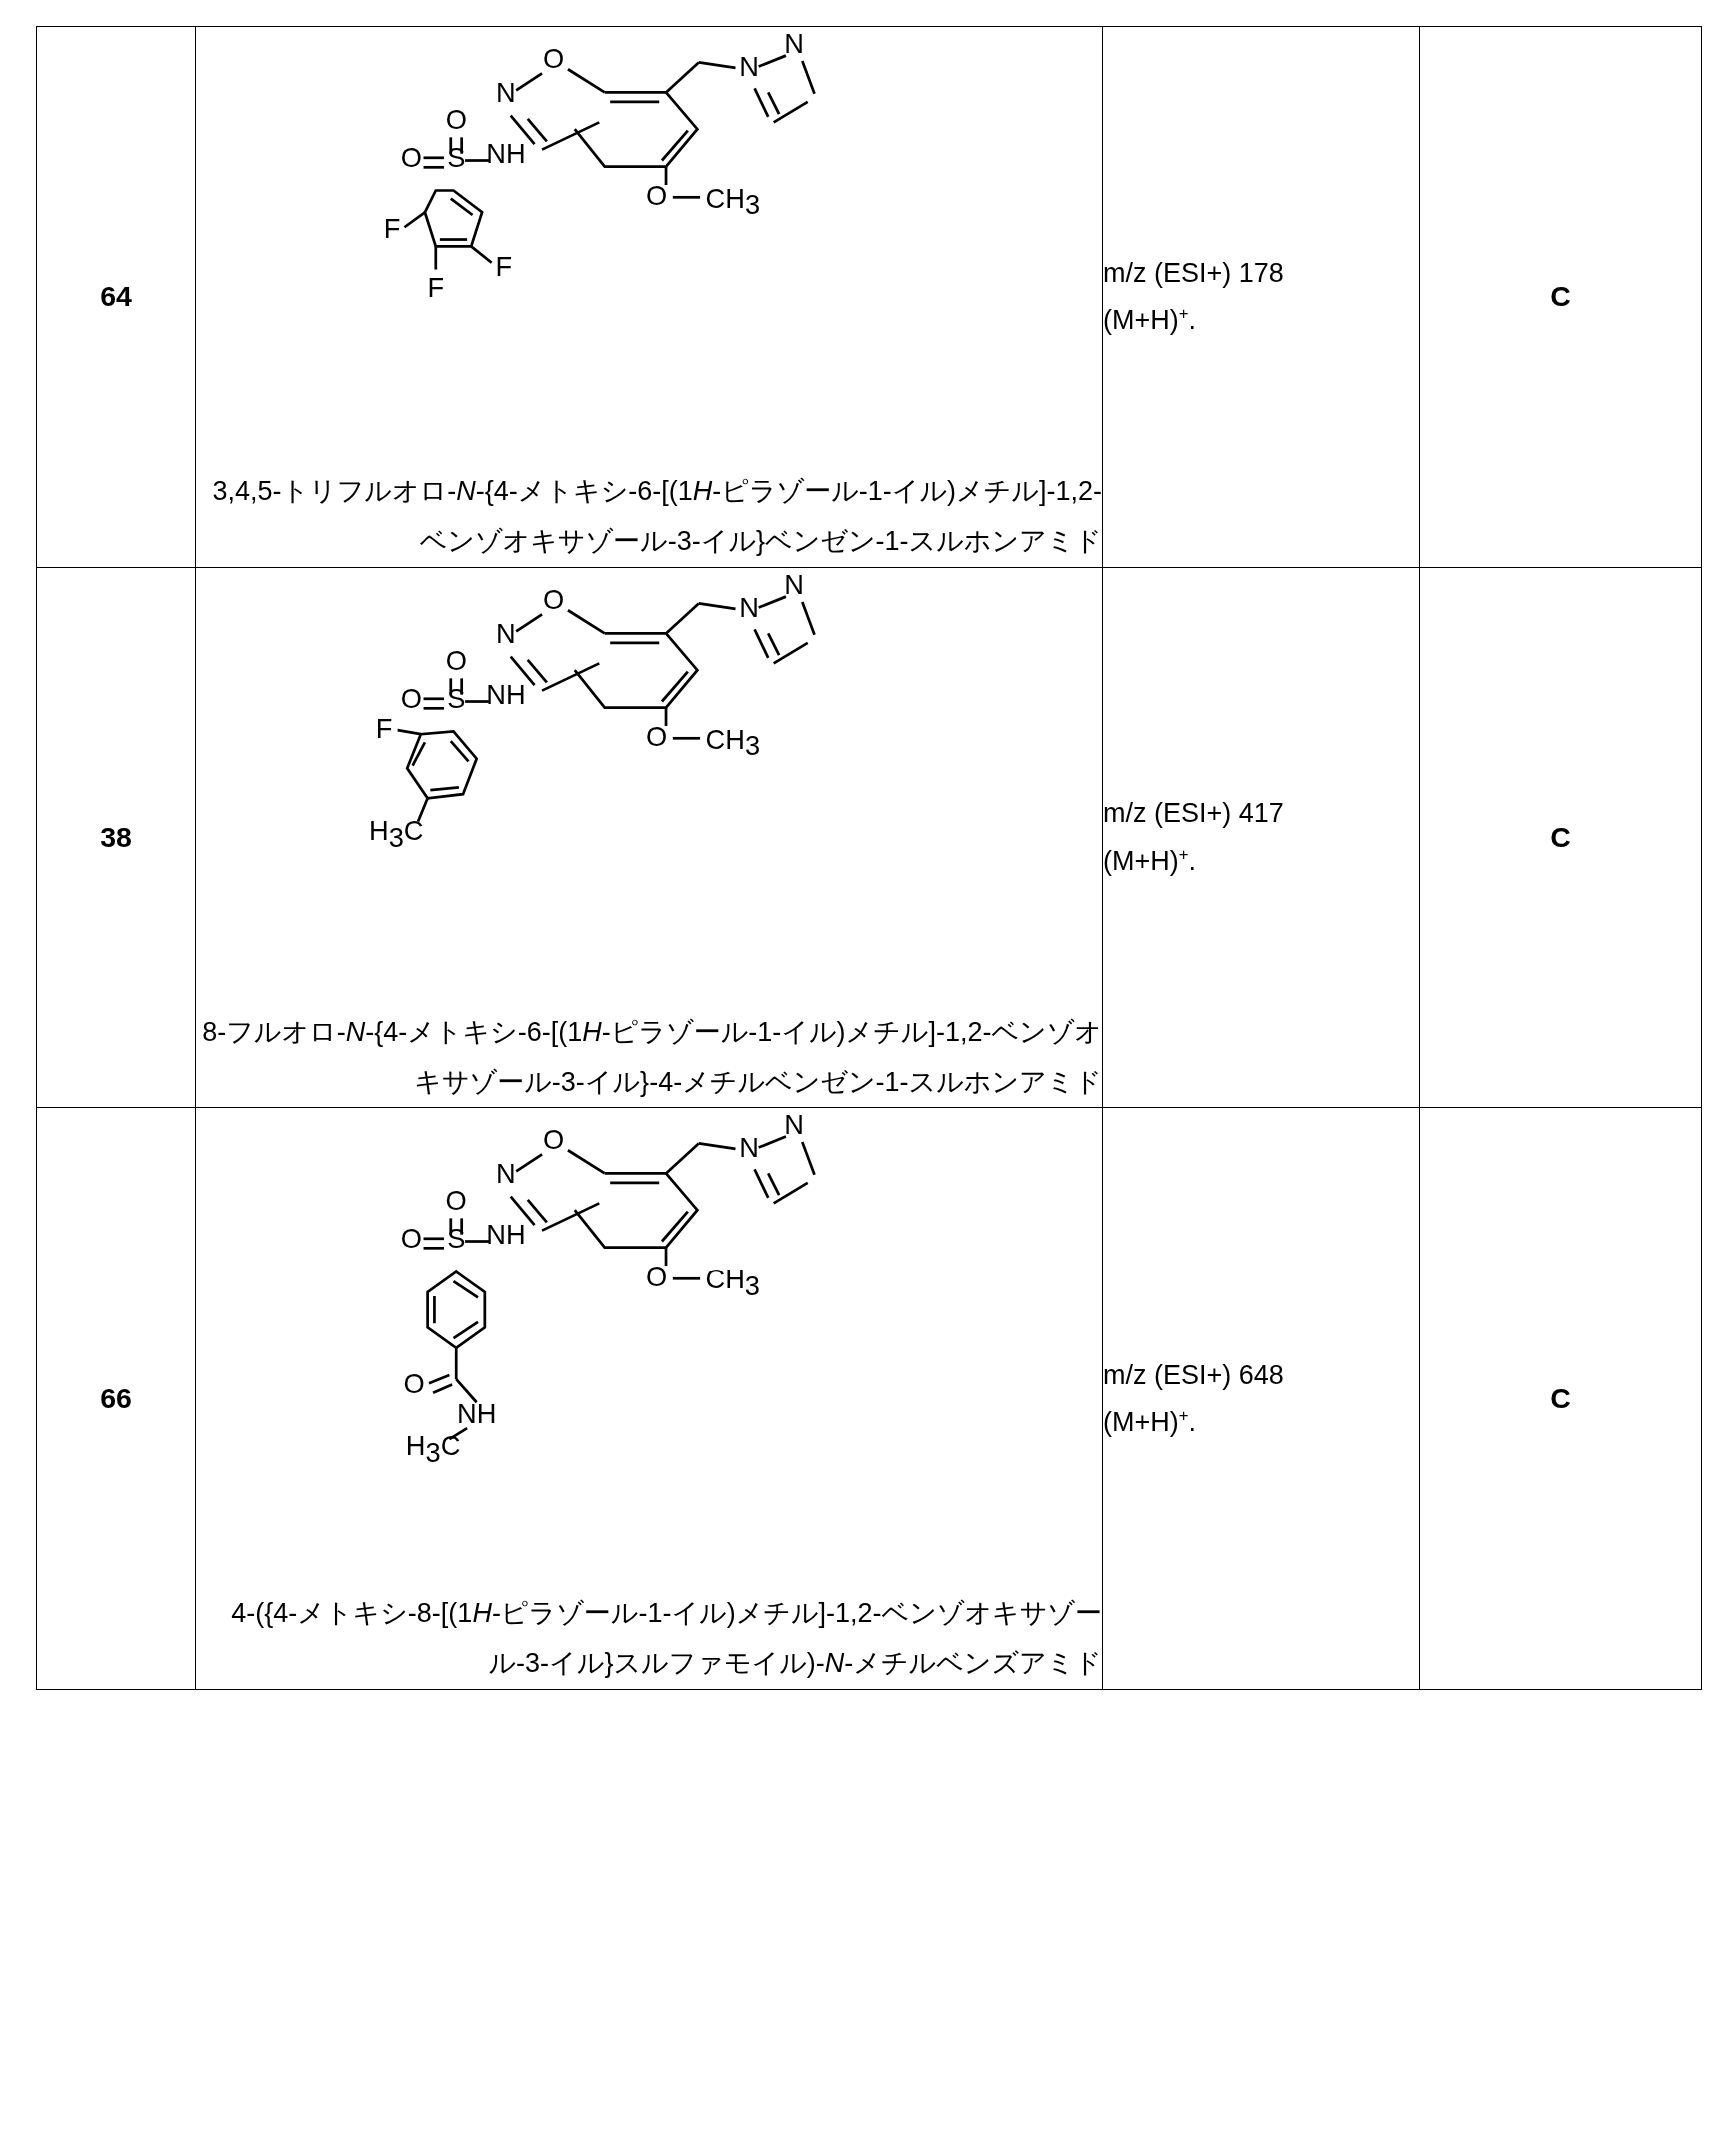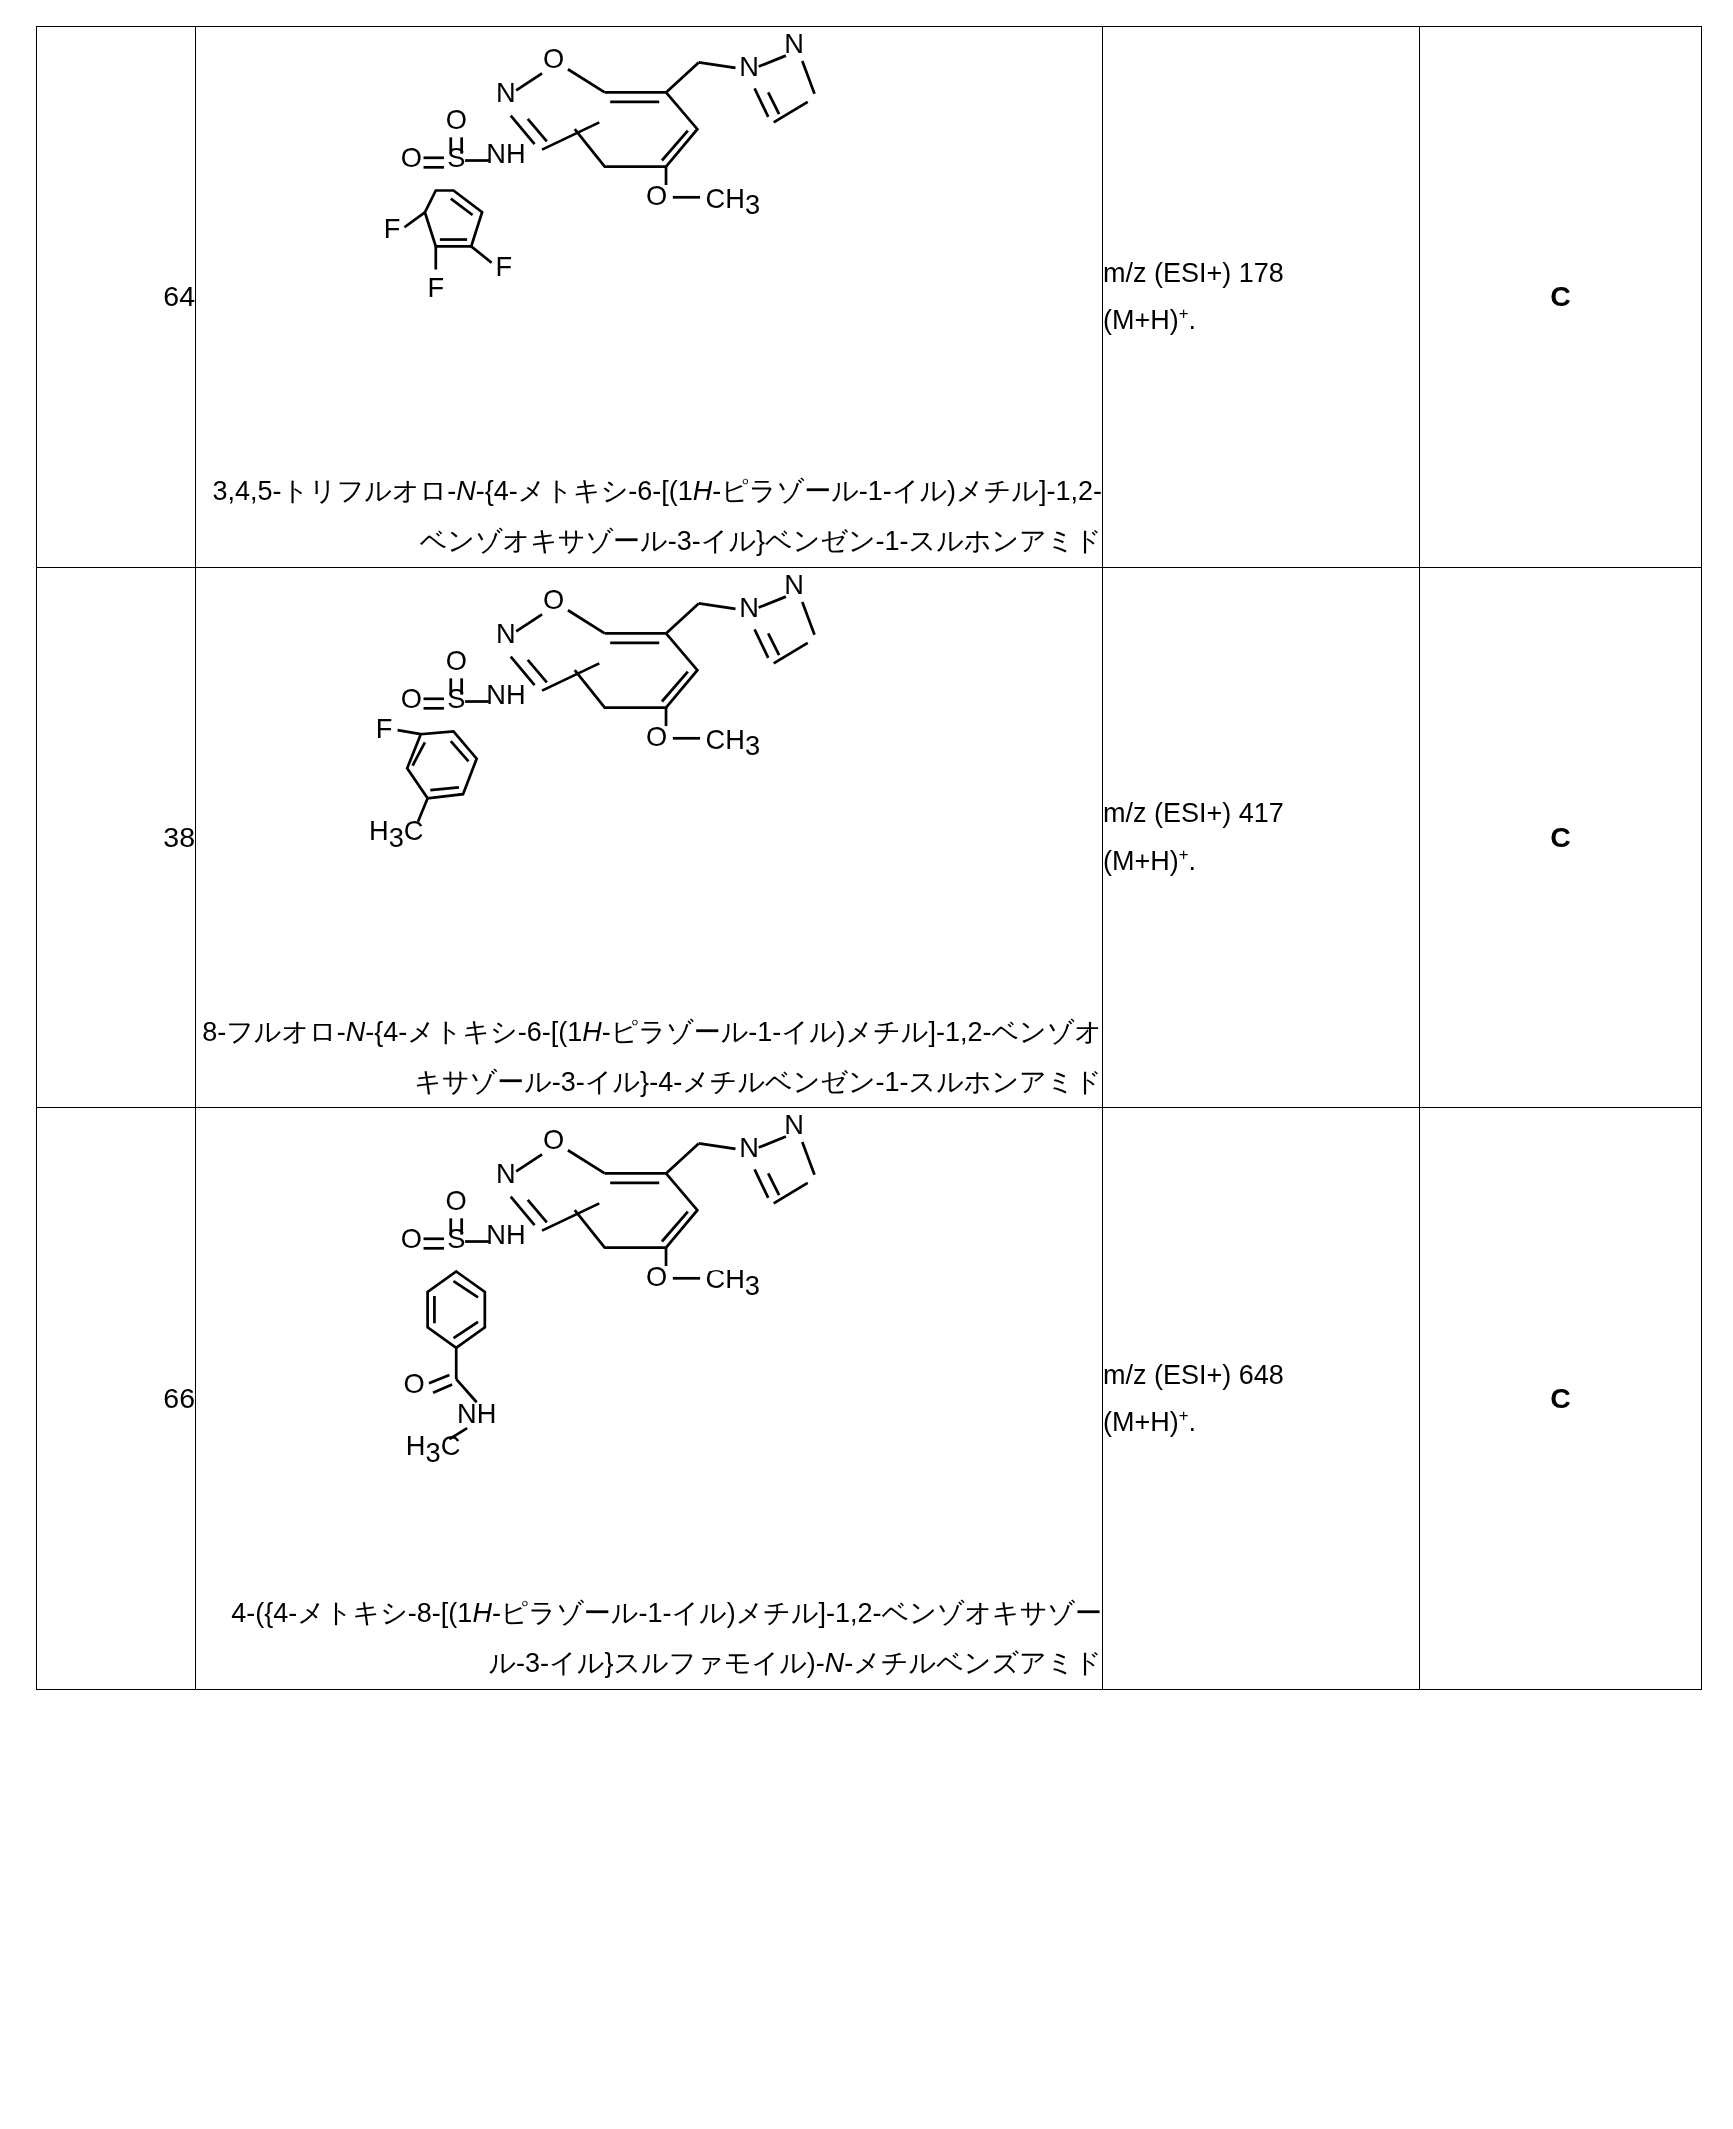--- a/index.html
+++ b/index.html
@@ -26,23 +26,23 @@
     border: 1.9px solid #000000;
     vertical-align: middle;
     padding: 0;
   }
   col.c-num { width: 159px; }
   col.c-struct { width: 907px; }
   col.c-ms { width: 317px; }
   col.c-meth { width: 282px; }
 
   .num-cell {
-    text-align: right;
+    text-align: center;
     font-size: 28.5px;
-    font-weight: normal;
+    font-weight: bold;
     vertical-align: middle;
   }
   .meth-cell {
     text-align: center;
     font-size: 28.5px;
     font-weight: bold;
     vertical-align: middle;
   }
   .ms-cell {
     font-size: 27px;

